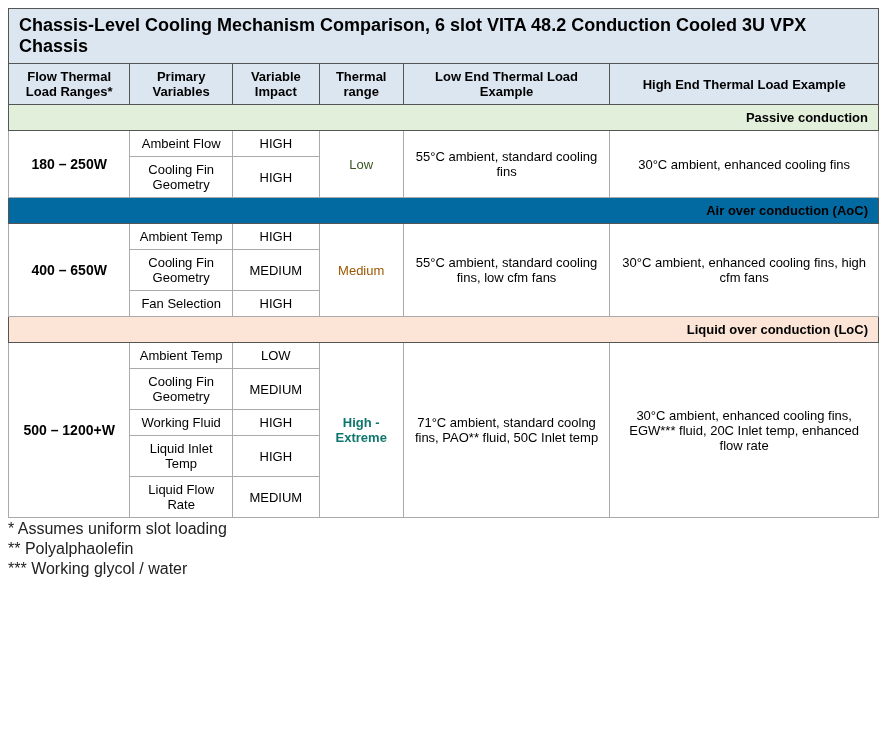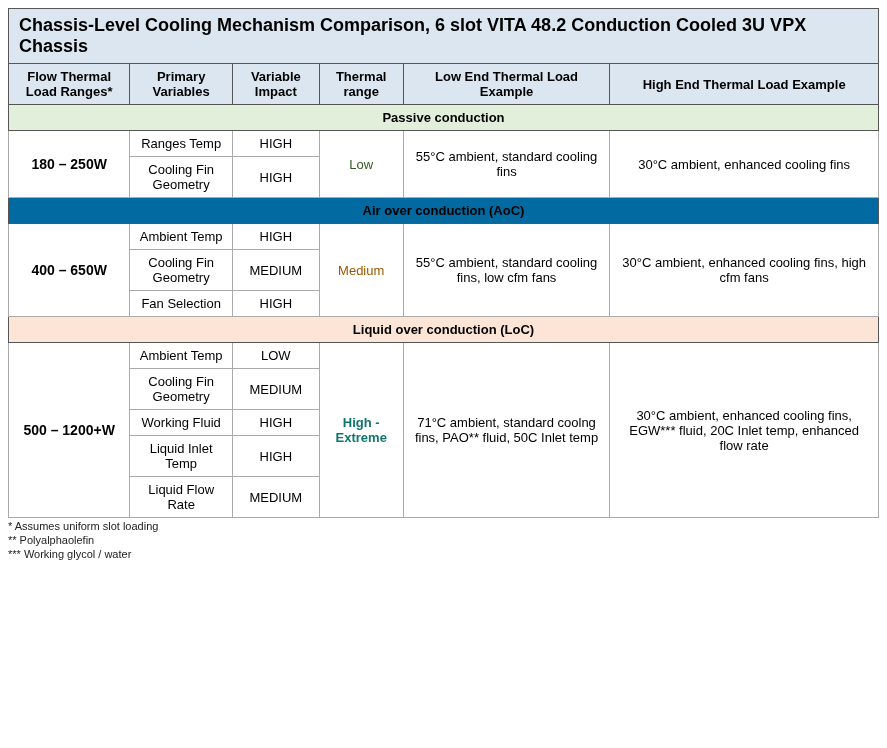--- a/index.html
+++ b/index.html
@@ -29,38 +29,38 @@
       padding: 6px 10px;
       border: 1.5px solid #555;
     }
     .header-row th {
       background: #dce6f1;
       font-weight: bold;
       font-size: 13px;
       border: 1.5px solid #555;
     }
     .section-row td {
-      text-align: center;
+      text-align: right;
       font-weight: bold;
       padding: 5px 10px;
     }
     .passive-section { background: #e2efda; border: 1.5px solid #555; }
     .aoc-section { background: #0369a1; border: 1.5px solid #555; }
     .loc-section { background: #fce4d6; border: 1.5px solid #555; }
 
     .passive-rows td { background: #fff; }
     .aoc-rows td { background: #fff; }
     .loc-rows td { background: #fff; }
 
     .thermal-low { background: #c6efce; color: #375623; }
     .thermal-medium { background: #ffeb9c; color: #9c5700; }
     .thermal-high { background: #ffc7ce; color: #0f766e; font-weight: bold; }
 
     .footnotes {
-      font-size: 11px;
+      font-size: 16px;
       color: #222;
     }
     .footnotes p {
       margin-top: 2px;
     }
     .power-label {
       font-weight: bold;
       font-size: 14px;
     }
   </style>
@@ -82,21 +82,21 @@
     <th>Low End Thermal Load Example</th>
     <th>High End Thermal Load Example</th>
   </tr>
 
   <tr class="section-row">
     <td colspan="6" class="passive-section">Passive conduction</td>
   </tr>
 
   <tr class="passive-rows">
     <td rowspan="2" class="power-label">180 – 250W</td>
-    <td>Ranges Temp</td>
+    <td>Ambeint Flow</td>
     <td>HIGH</td>
     <td rowspan="2" class="thermal-low">Low</td>
     <td rowspan="2">55°C ambient, standard cooling fins</td>
     <td rowspan="2">30°C ambient, enhanced cooling fins</td>
   </tr>
   <tr class="passive-rows">
     <td>Cooling Fin Geometry</td>
     <td>HIGH</td>
   </tr>
 

